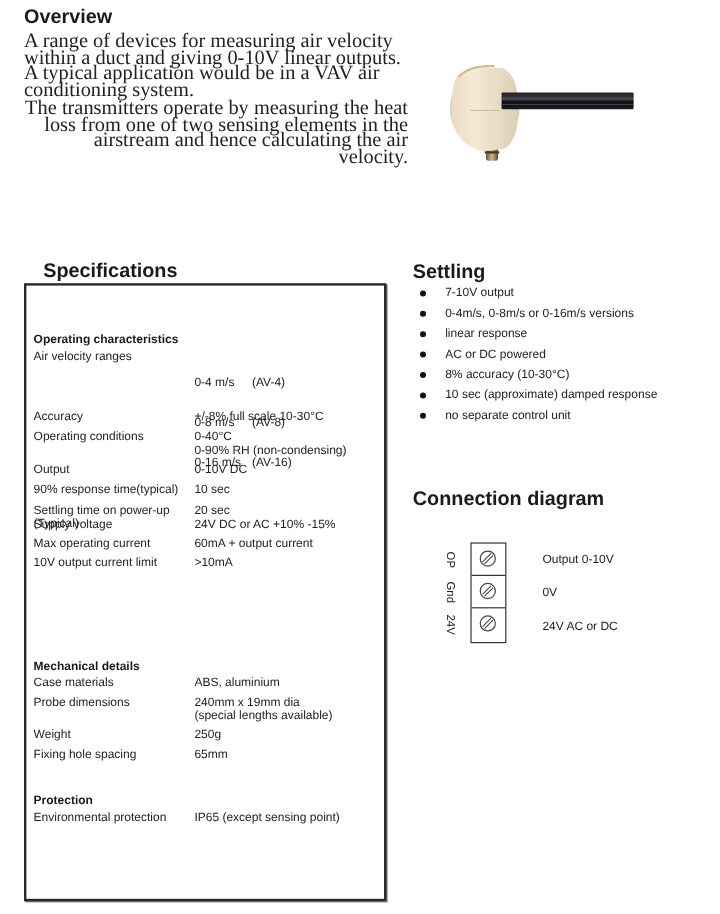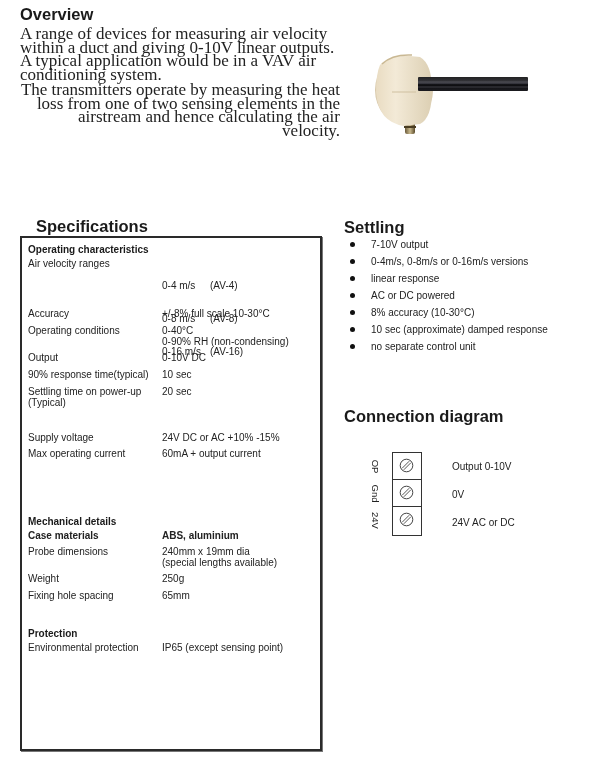--- a/index.html
+++ b/index.html
@@ -18,21 +18,21 @@
     #product-photo { left: 360px; top: 40px; width: 180px; height: 110px; }
 
     
     #spec-title { left: 36px; top: 217px; }
     #spec-box {
       left: 20px; top: 236px; width: 298px; height: 511px;
       border: 2.5px solid #2a2a2a;
       box-shadow: 1px 1px 0 #777;
     }
     .spec-section { position: absolute; left: 6px; width: 292px; }
-    .spec-heading { font-family: "Liberation Sans", sans-serif; font-weight: bold; font-size: 10px; color: #1a1a1a; height: 16px; line-height: 16px; }
+    .spec-heading { font-family: "Liberation Sans", sans-serif; font-weight: bold; font-size: 10px; color: #1a1a1a; height: 16px; line-height: 16px; margin-top: 34px; }
     .spec-row { position: relative; font-family: "Liberation Sans", sans-serif; font-size: 10px; line-height: 11px; color: #222; }
     .spec-label { position: absolute; left: 0; top: 0; width: 135px; }
     .spec-value { position: absolute; left: 134px; top: 0; white-space: pre; }
     .range-line { display: flex; }
     .range-speed { width: 48px; }
 
     
     #features-title { left: 344px; top: 218px; }
     #features-list { left: 344px; top: 236px; list-style: none; margin: 0; padding: 0; }
     #features-list li { height: 17px; line-height: 17px; display: flex; align-items: center; font-family: "Liberation Sans", sans-serif; font-size: 10px; color: #222; }
@@ -142,25 +142,29 @@
 
   <div class="spec-section" style="top:194px;">
     <div class="spec-row" style="height:16px;">
       <span class="spec-label">Supply voltage</span>
       <span class="spec-value">24V DC or AC +10% -15%</span>
     </div>
     <div class="spec-row" style="height:16px;">
       <span class="spec-label">Max operating current</span>
       <span class="spec-value">60mA + output current</span>
     </div>
+    <div class="spec-row" style="height:16px;">
+      <span class="spec-label">10V output current limit</span>
+      <span class="spec-value">&gt;10mA</span>
+    </div>
   </div>
 
   <div class="spec-section" style="top:276px;">
     <div class="spec-heading">Mechanical details</div>
-    <div class="spec-row" style="height:16px;font-weight:bold;">
+    <div class="spec-row" style="height:16px;">
       <span class="spec-label">Case materials</span>
       <span class="spec-value">ABS, aluminium</span>
     </div>
     <div class="spec-row" style="height:27px;">
       <span class="spec-label">Probe dimensions</span>
       <span class="spec-value">240mm x 19mm dia
 (special lengths available)</span>
     </div>
     <div class="spec-row" style="height:17px;">
       <span class="spec-label">Weight</span>

